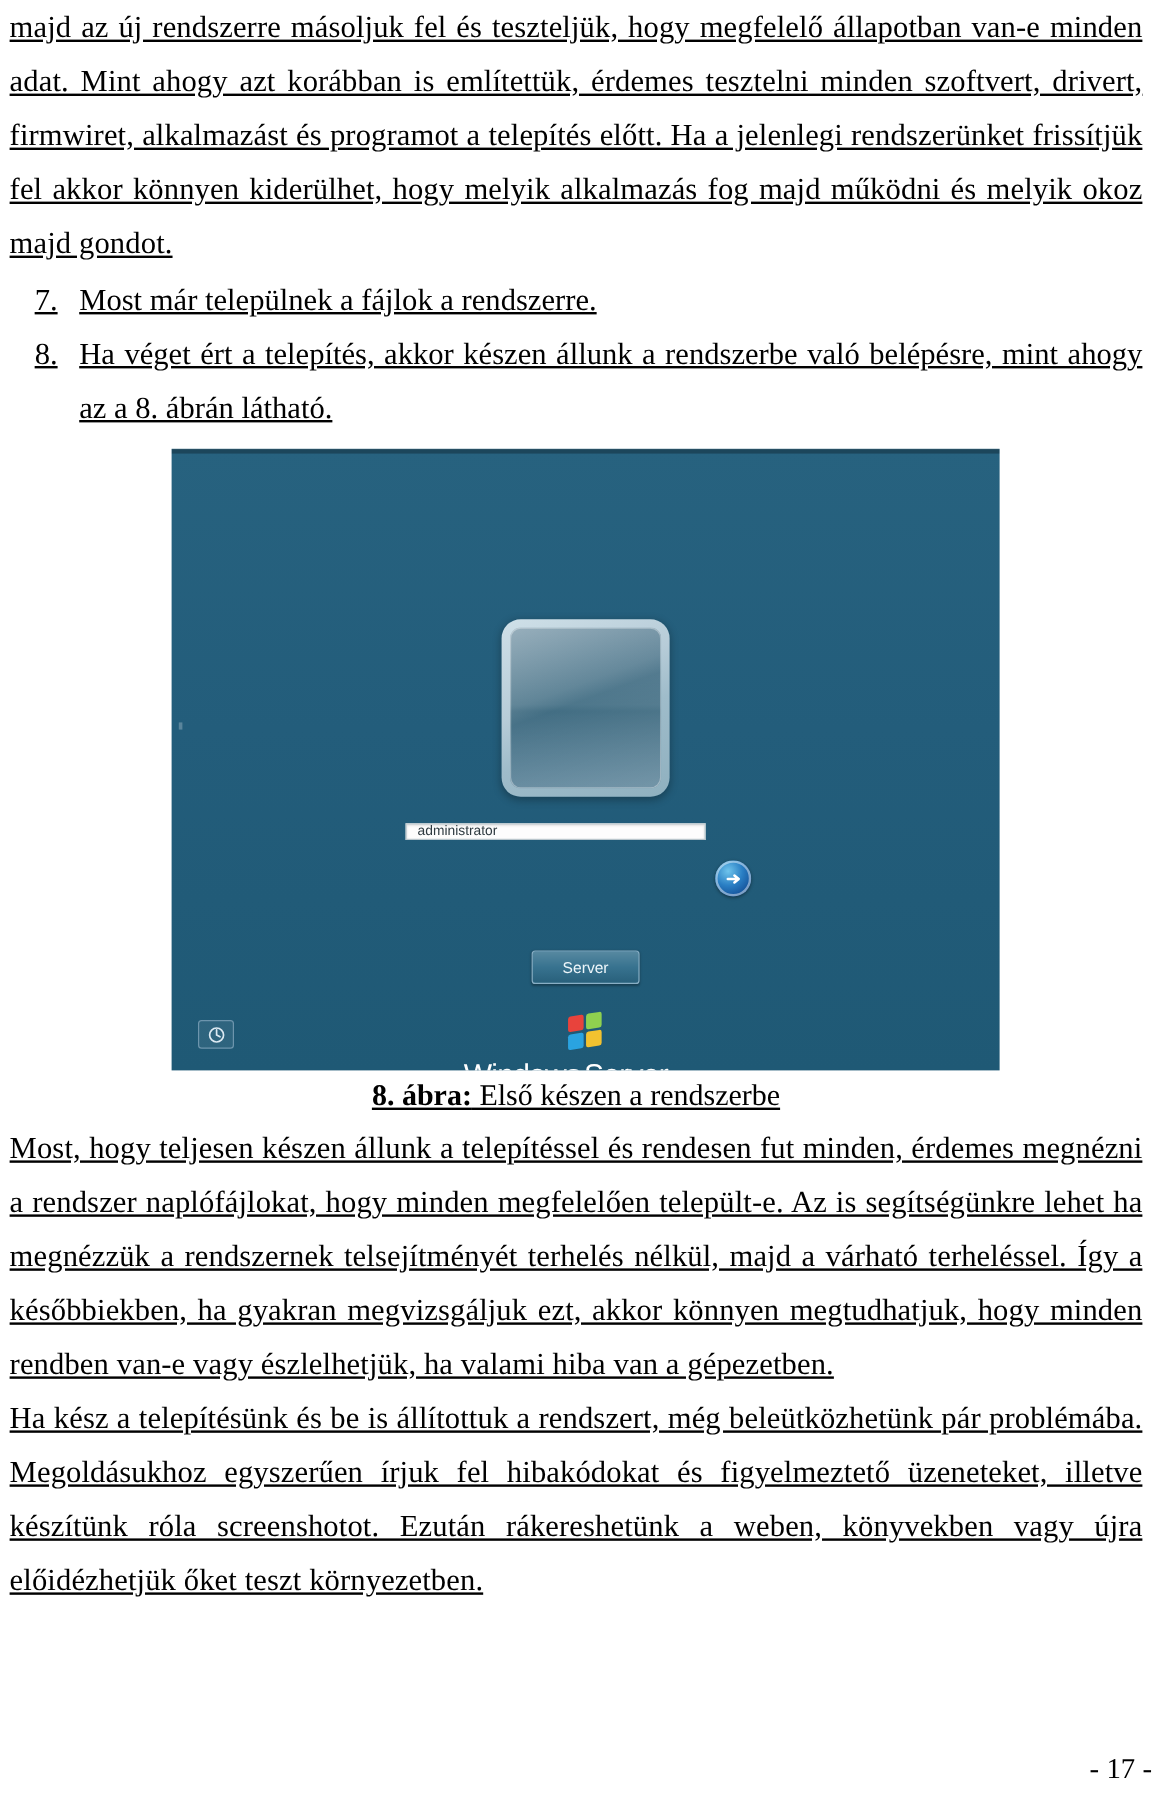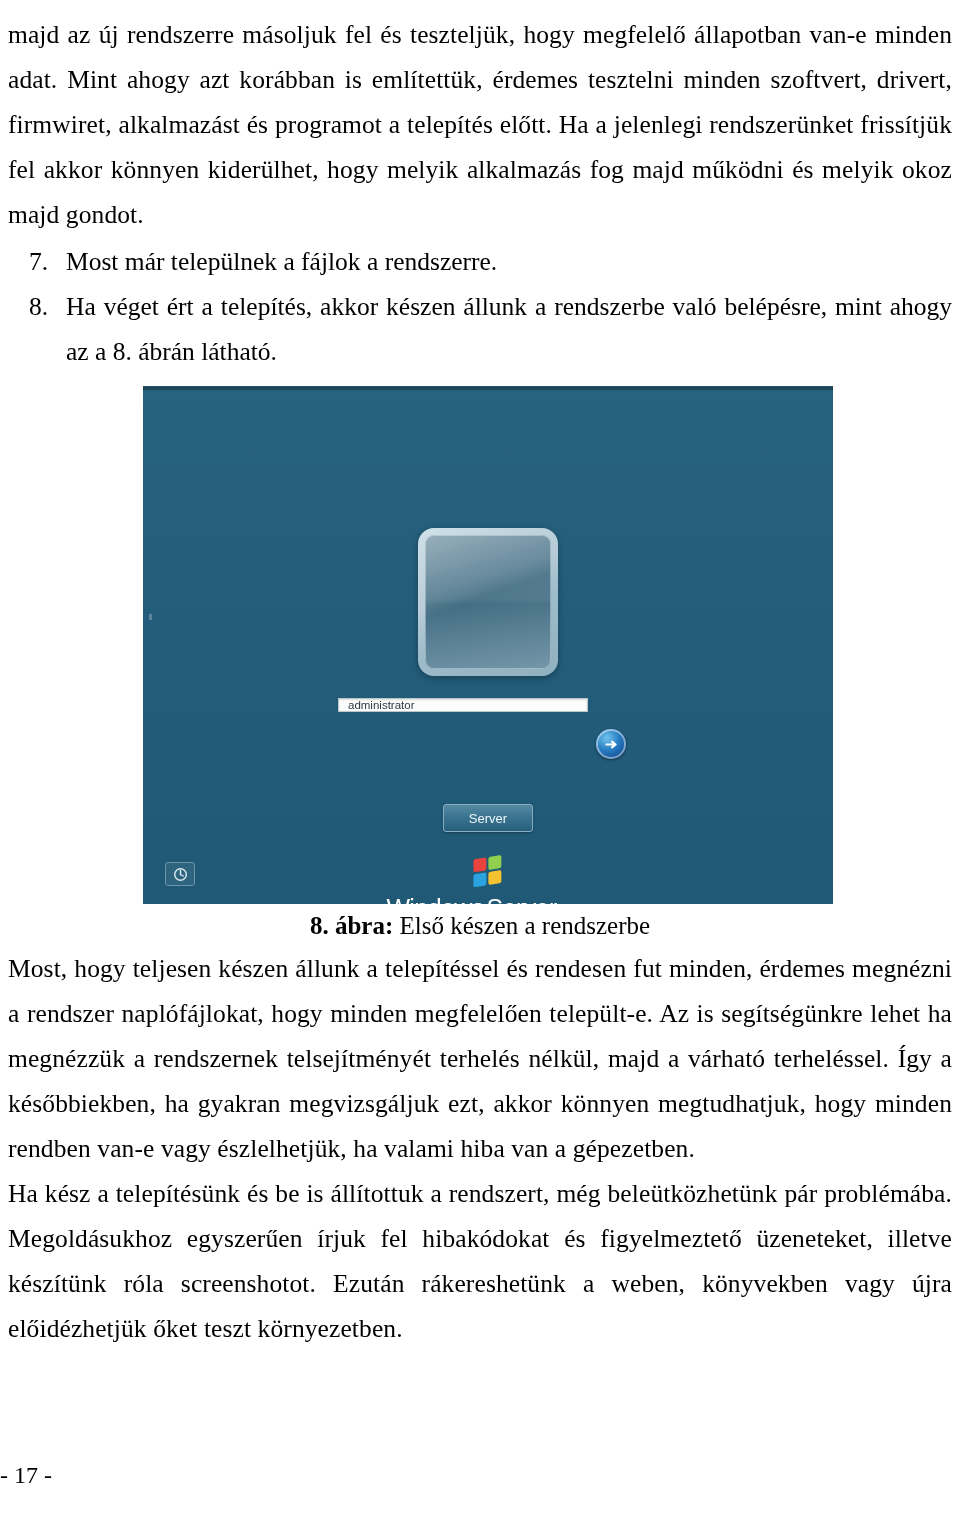--- a/index.html
+++ b/index.html
@@ -15,21 +15,22 @@
     font-family: "Liberation Serif", "DejaVu Serif", serif;
     color: #000000;
     overflow: hidden;
   }
 
   .page {
     position: relative;
     width: 960px;
     height: 1513px;
     box-sizing: border-box;
-    padding: 12px 8px;
+    padding: 0 8px;
+    text-decoration: underline;
   }
 
   
   .para {
     font-size: 25.5px;
     line-height: 45px;
     text-align: justify;
     margin: 0;
     letter-spacing: 0.1px;
   }
@@ -248,21 +249,21 @@
     padding-top: 2px;
   }
   .caption b { font-weight: bold; margin-top: 40px; }
 
   
   .footer {
     position: absolute;
     left: 0;
     right: 0;
     top: 1462px;
-    text-align: left;
+    text-align: right;
     font-size: 24px;
   }
 </style>
 </head>
 <body>
 
 <div class="page">
 
   <p class="para first">majd az új rendszerre másoljuk fel és teszteljük, hogy megfelelő állapotban van-e minden adat. Mint ahogy azt korábban is említettük, érdemes tesztelni minden szoftvert, drivert, firmwiret, alkalmazást és programot a telepítés előtt. Ha a jelenlegi rendszerünket frissítjük fel akkor könnyen kiderülhet, hogy melyik alkalmazás fog majd működni és melyik okoz majd gondot.</p>
 

